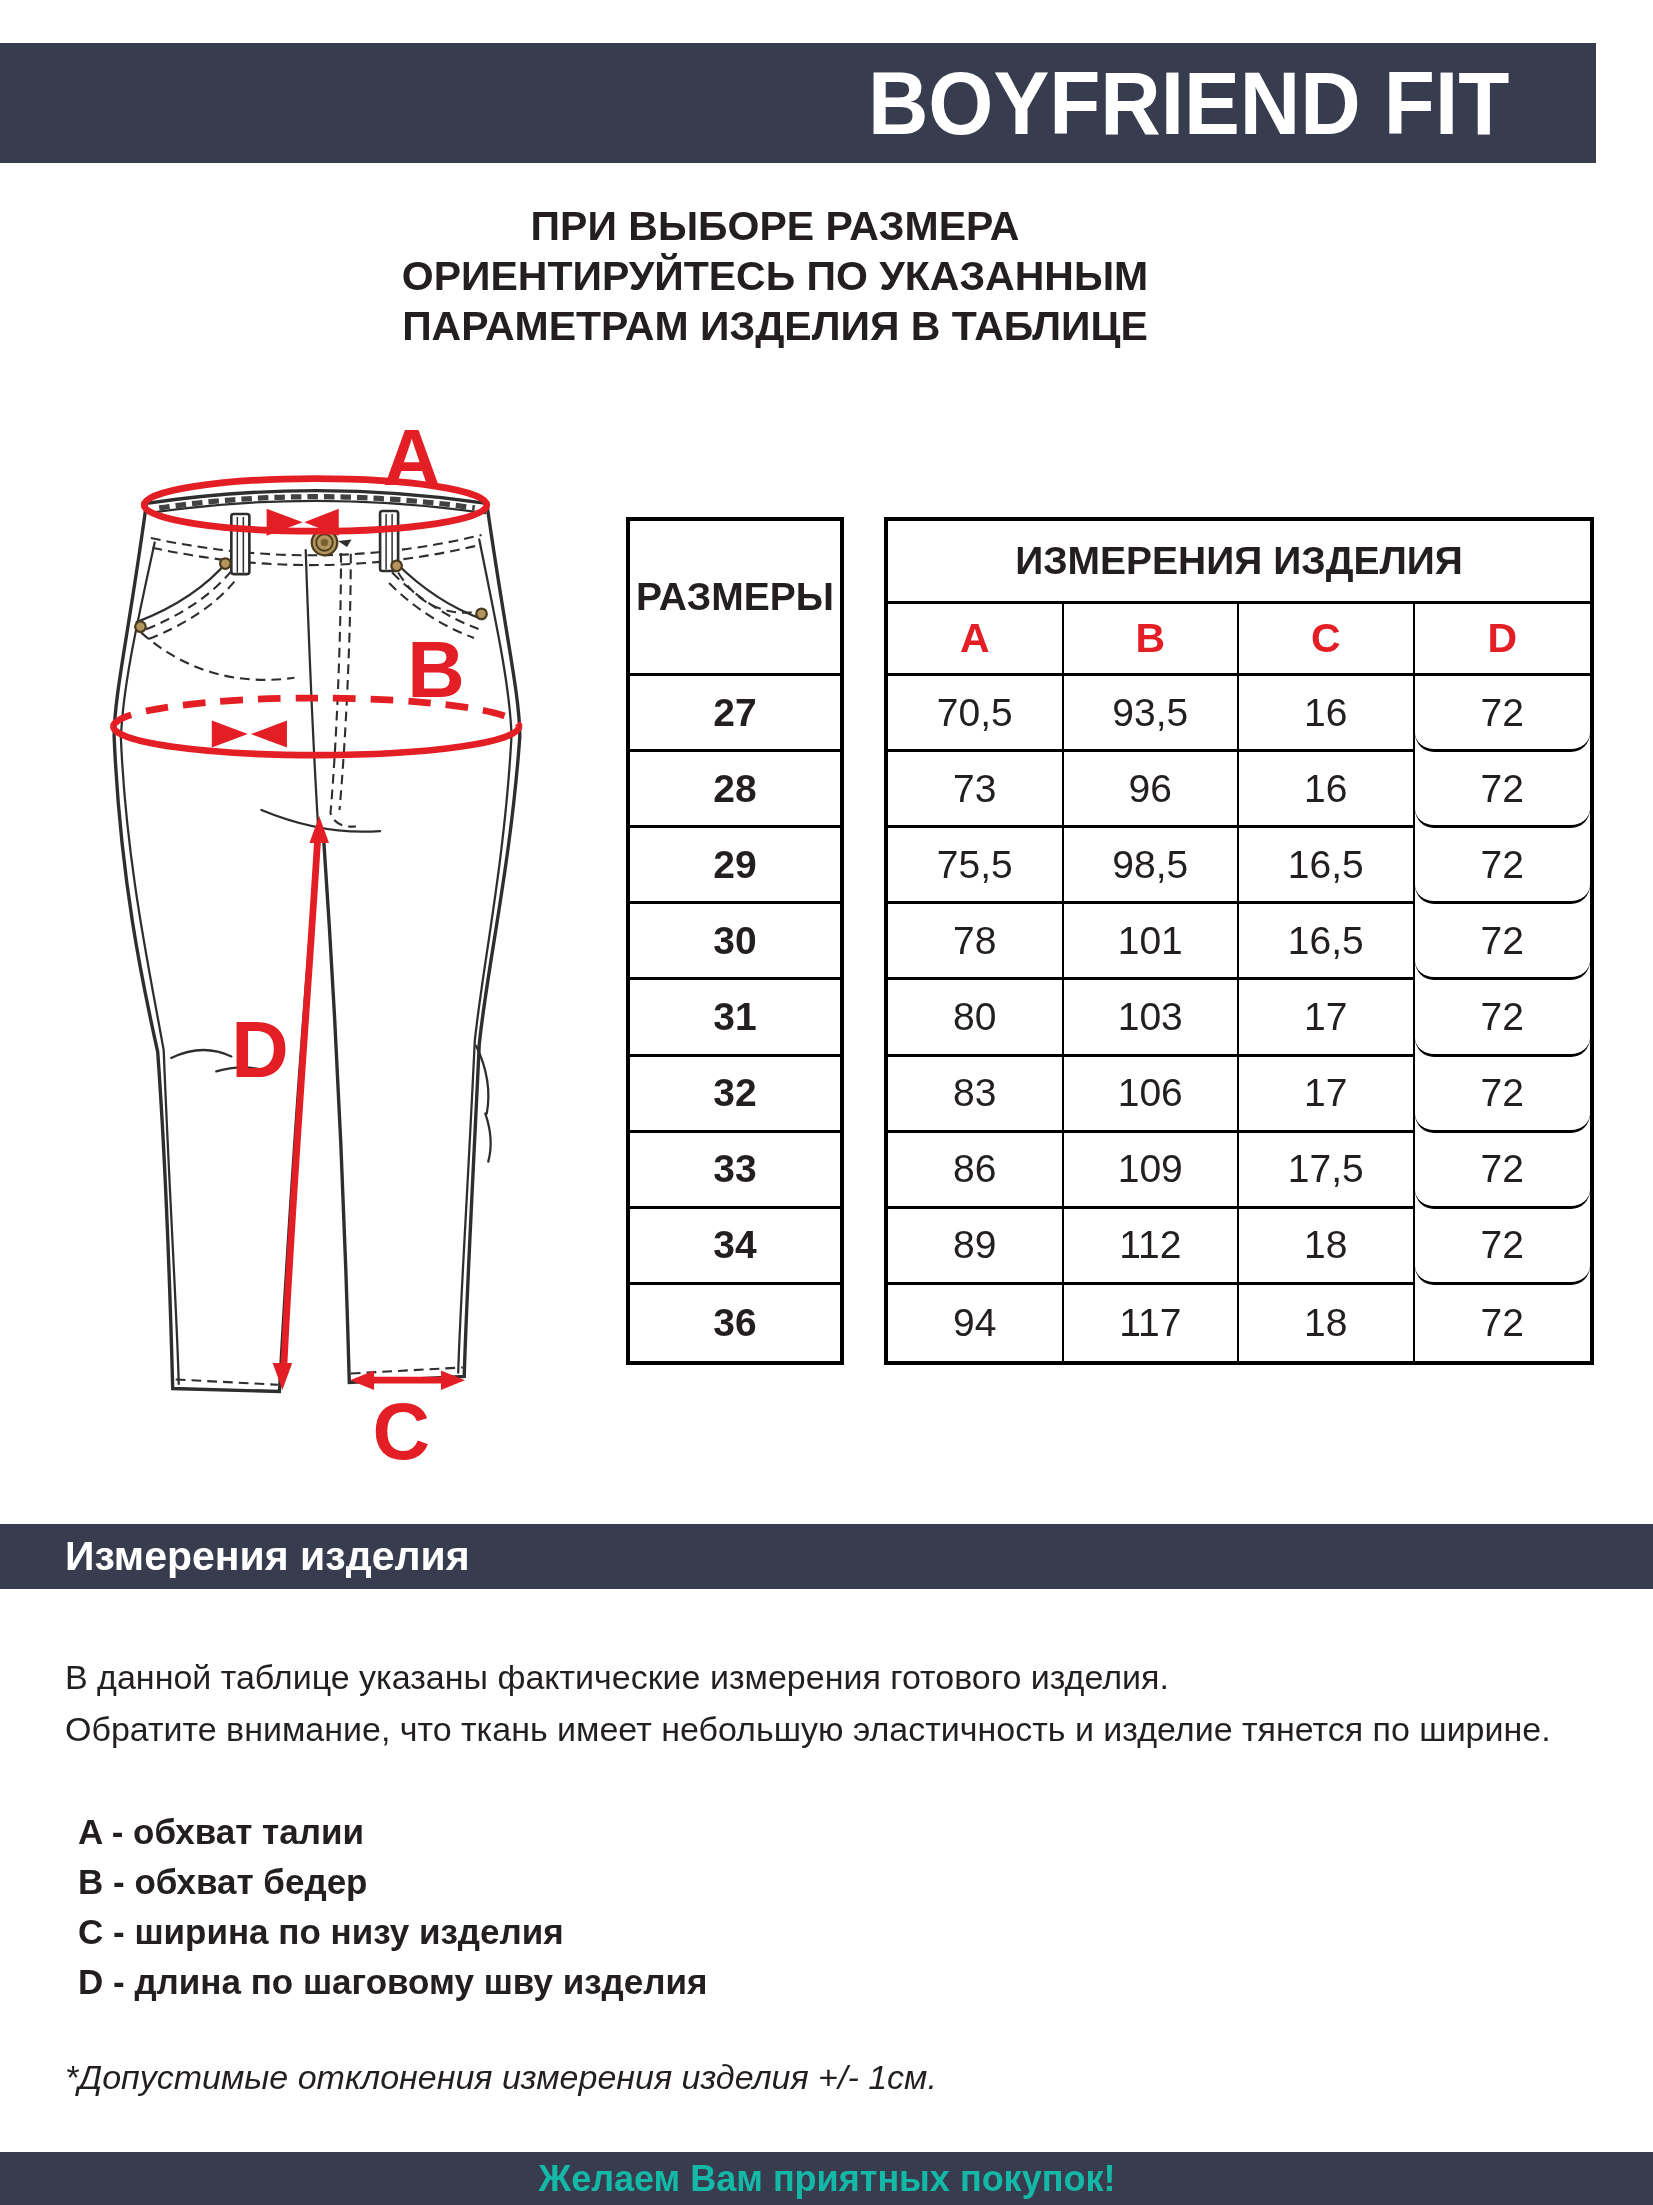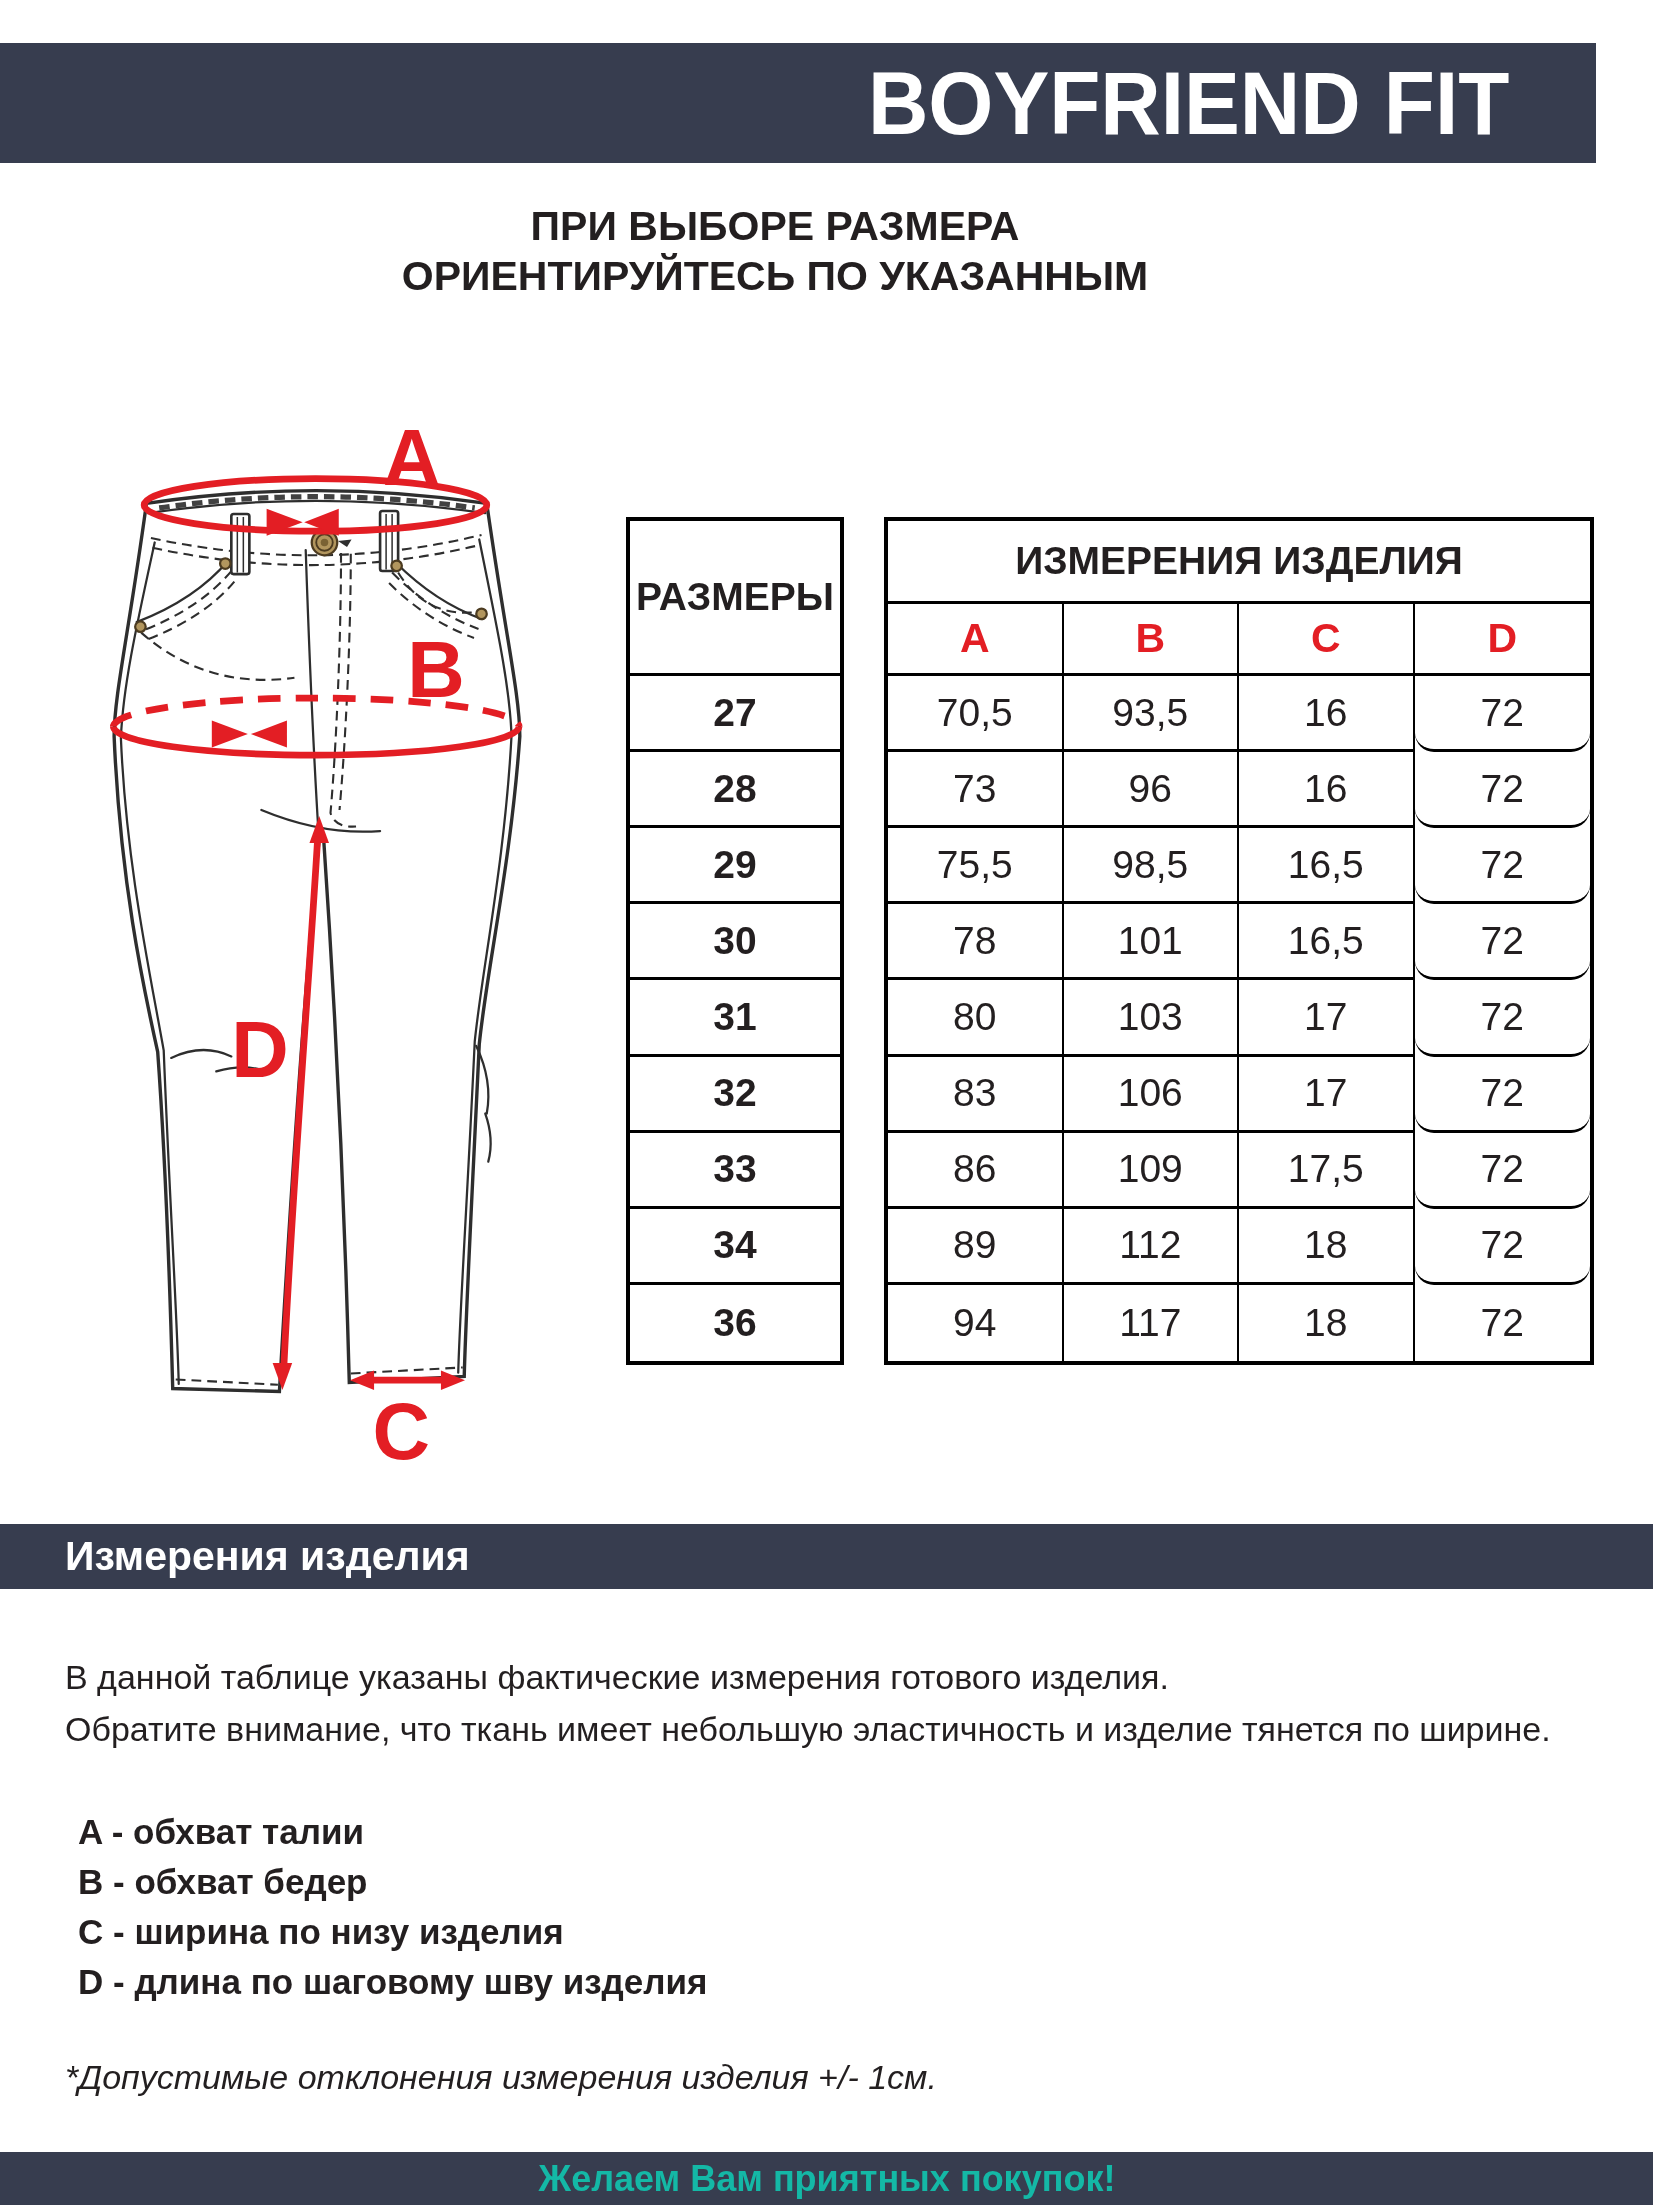--- a/index.html
+++ b/index.html
@@ -106,20 +106,21 @@
 
 <div class="page">
 
   <header class="top-bar">
     <h1>BOYFRIEND FIT</h1>
   </header>
 
   <div class="intro">
     <div>ПРИ ВЫБОРЕ РАЗМЕРА</div>
     <div>ОРИЕНТИРУЙТЕСЬ ПО УКАЗАННЫМ</div>
+    <div>ПАРАМЕТРАМ ИЗДЕЛИЯ В ТАБЛИЦЕ</div>
   </div>
 
   <svg class="jeans" viewBox="0 0 760 1470">
     <g>
       <path class="ink" fill="#ffffff" d="M135,120 Q360,86 588,120 C612,290 632,375 632,430 C620,600 588,740 578,840 C568,1050 560,1200 558,1282 L405,1290 C396,950 380,700 371,568 L365,565 C352,700 332,950 312,1302 L170,1298 C166,1150 158,960 150,850 C130,760 100,620 92,430 C92,375 112,290 135,120 Z"></path>
       <path class="ink thin" d="M137,133 Q360,100 586,133"></path>
       <path class="chain" d="M152,126 Q360,96 572,126"></path>
       <path class="stitch" d="M141,166 Q365,214 581,162"></path>
       <path class="stitch" d="M143,179 Q365,227 580,175"></path>
 

